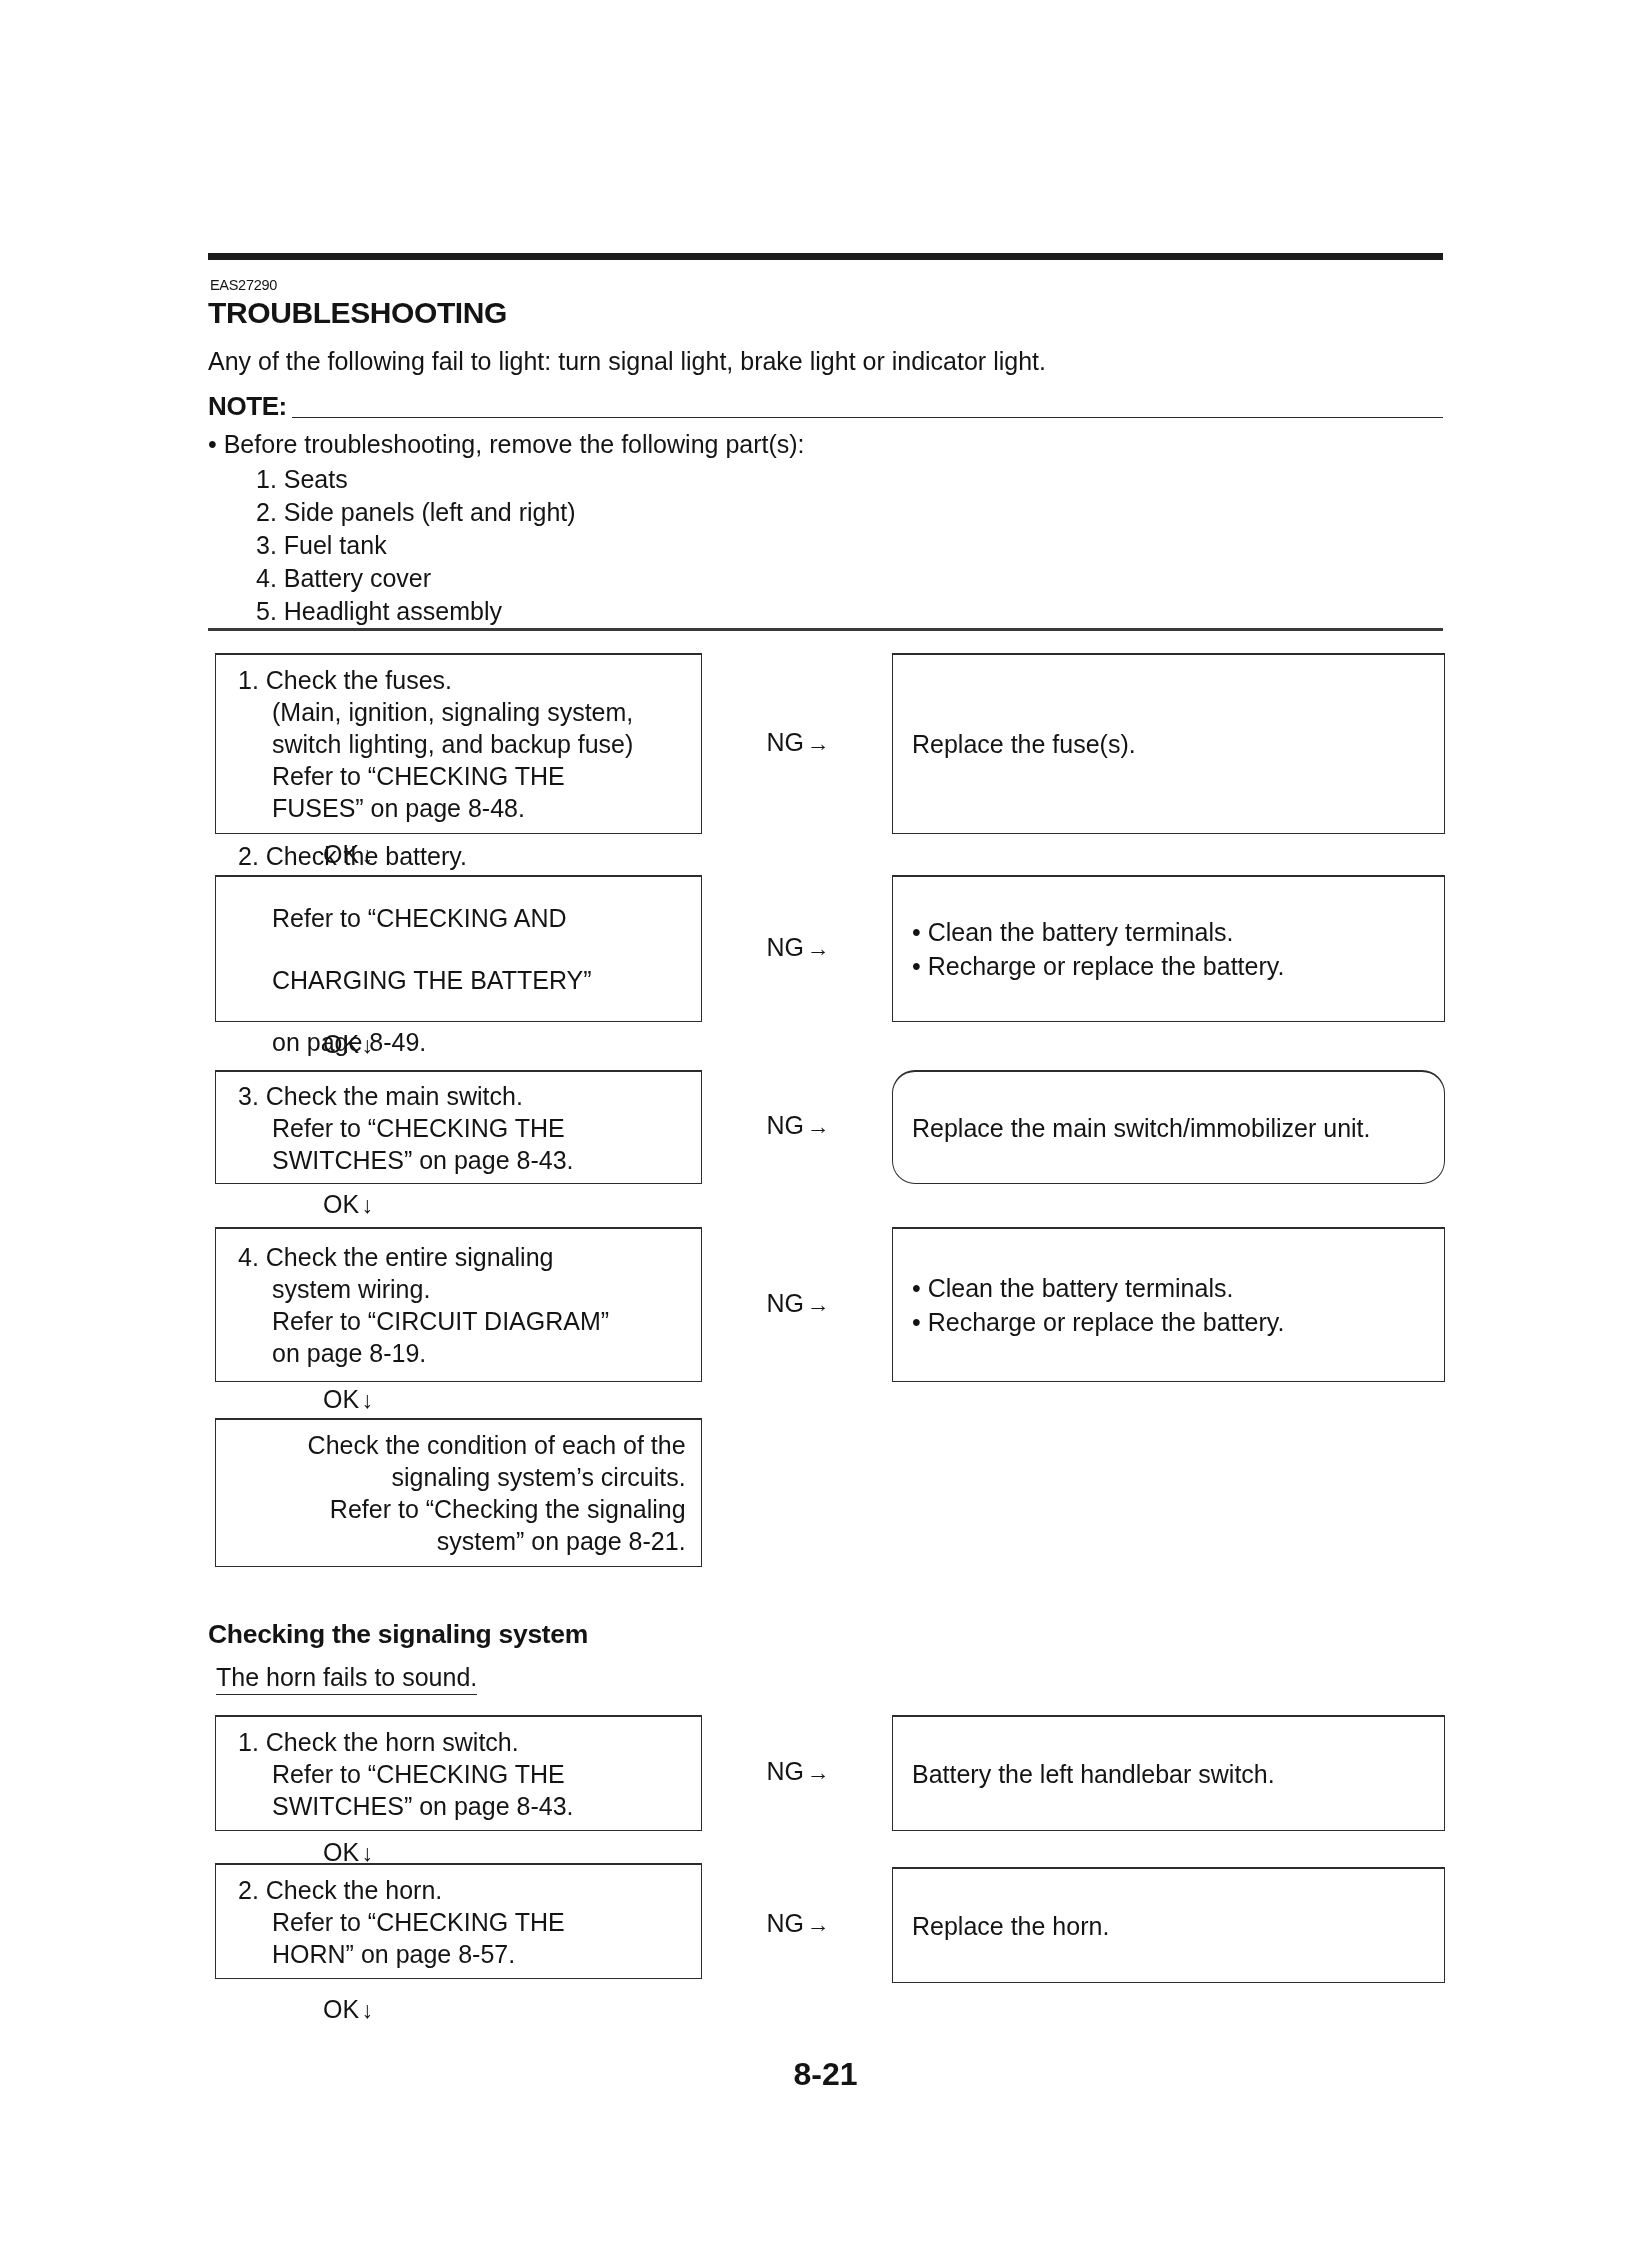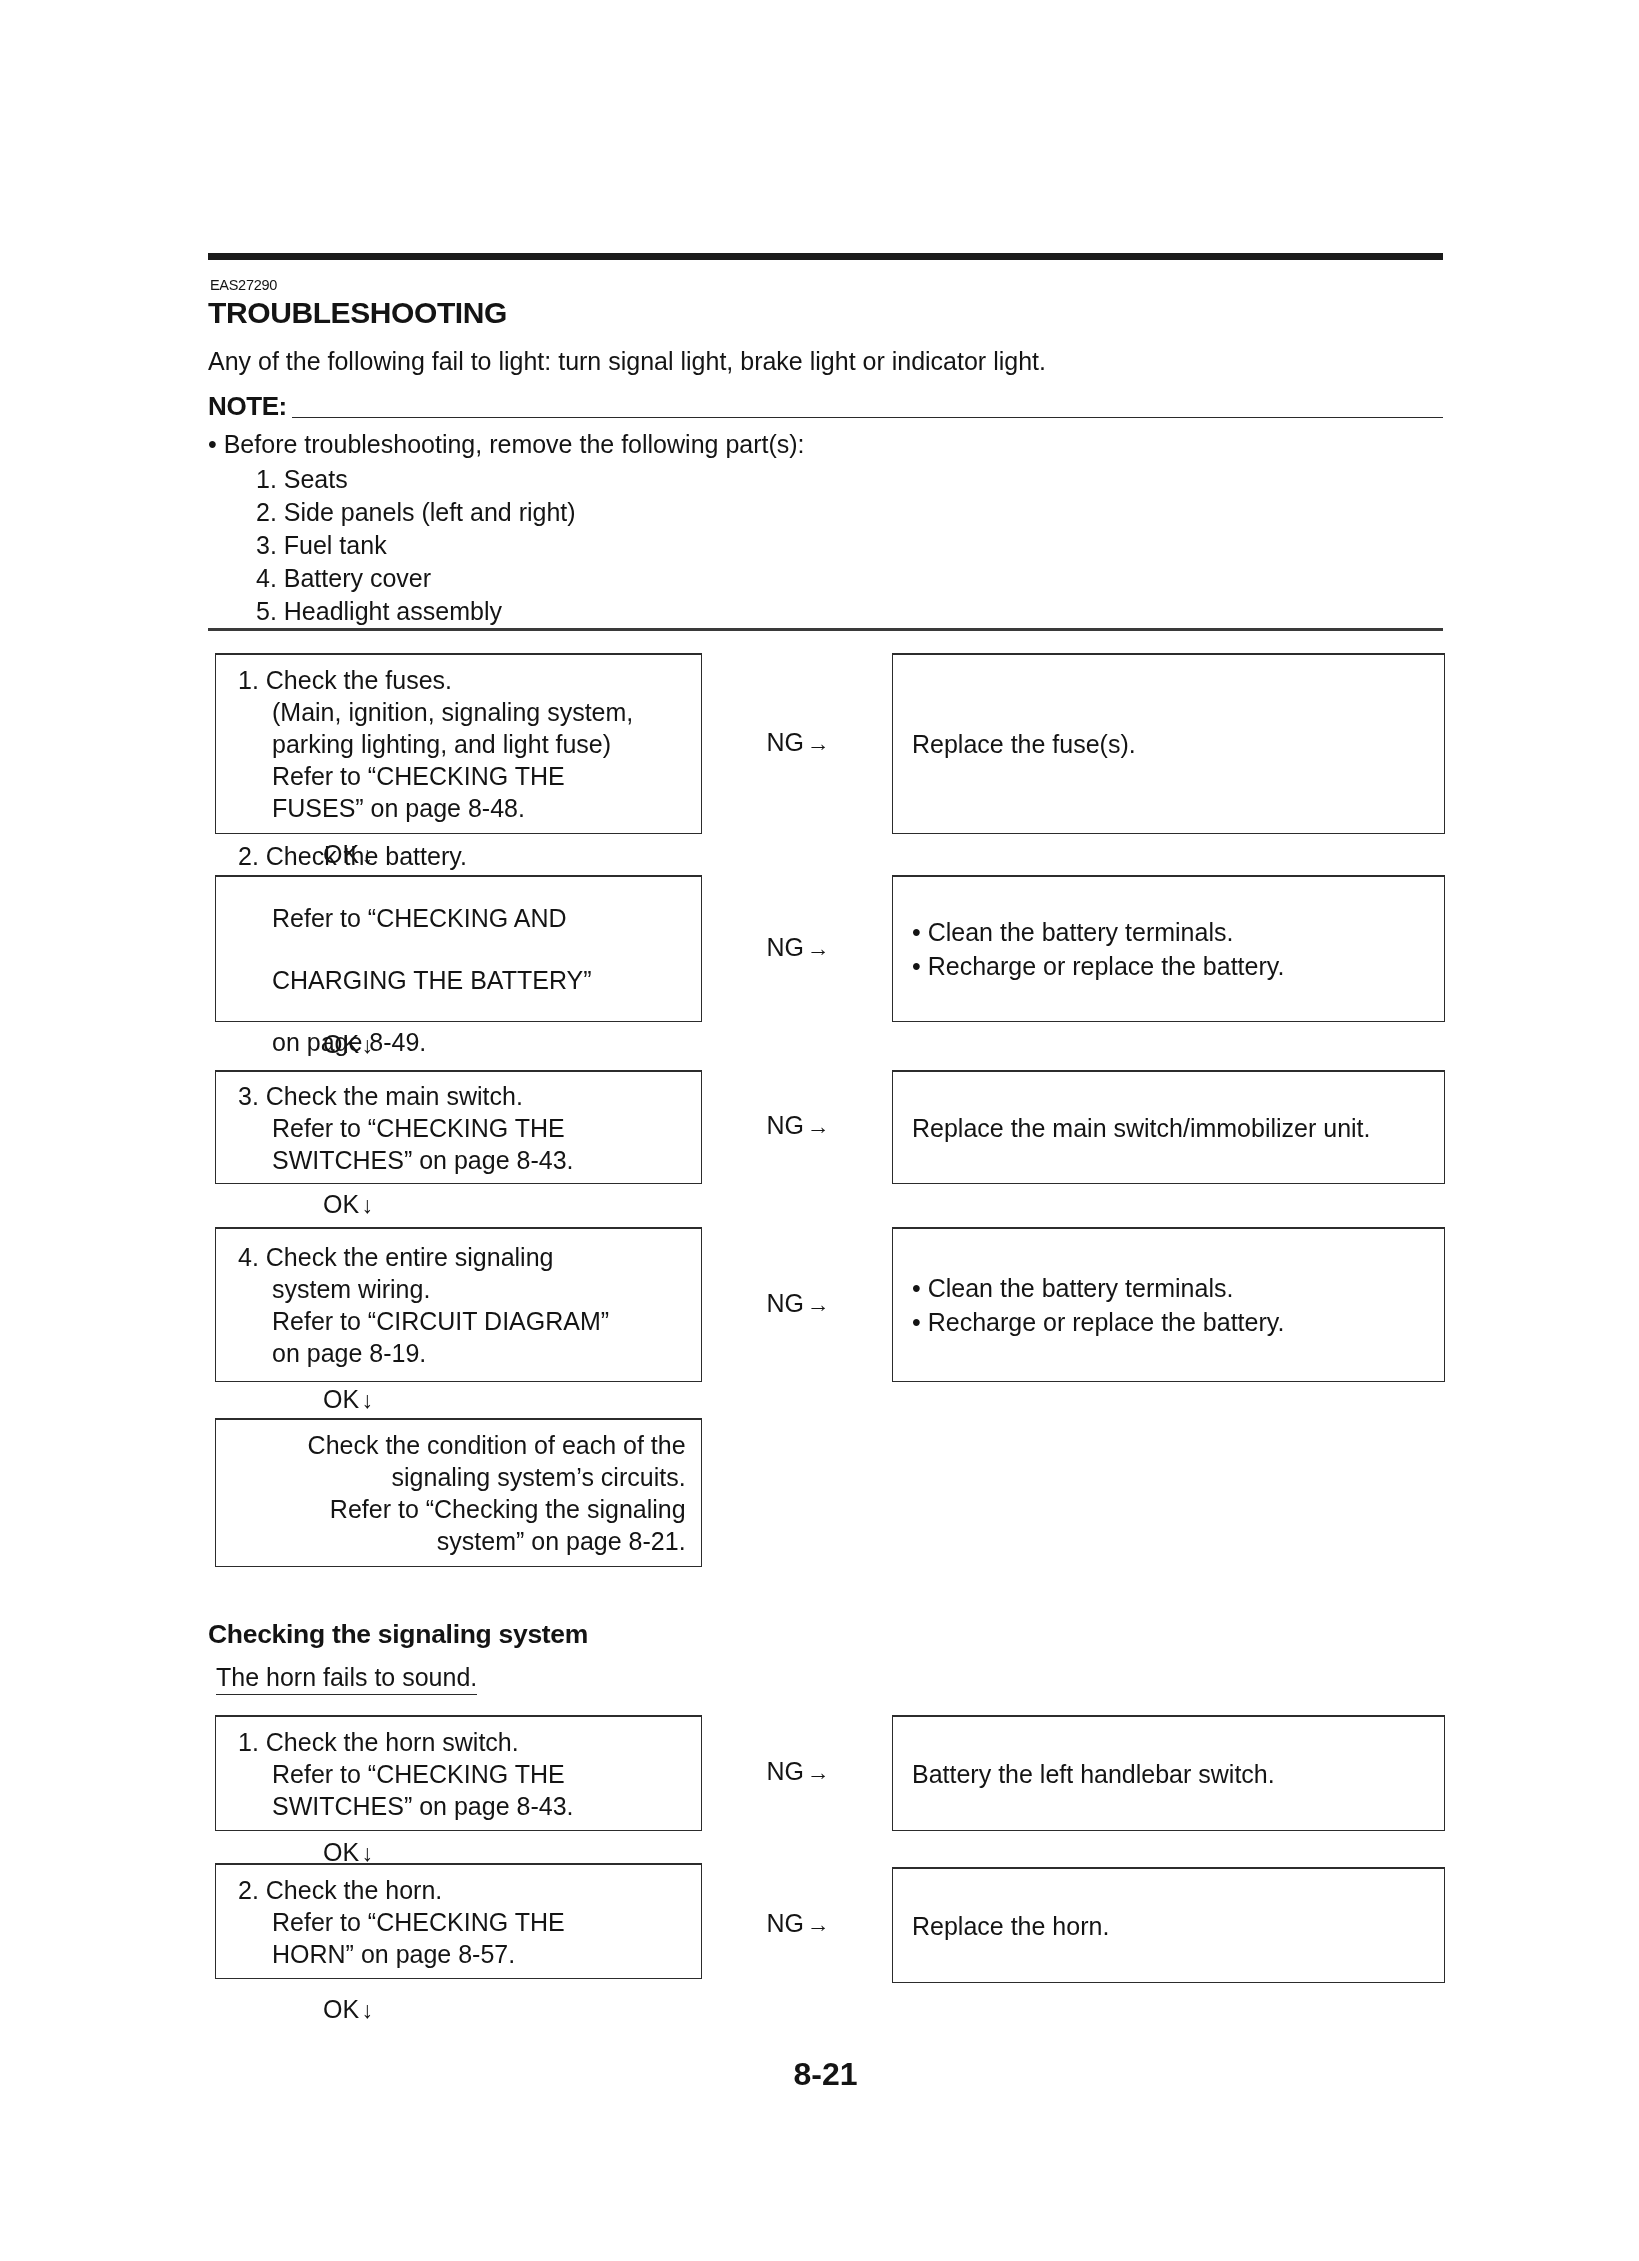--- a/index.html
+++ b/index.html
@@ -156,21 +156,21 @@
       <div class="line">3. Fuel tank</div>
       <div class="line">4. Battery cover</div>
       <div class="line">5. Headlight assembly</div>
     </div>
 
   <div class="rule-thin" style="top:628px;"></div>
 
   <div class="flow-box" style="top:653px; height:181px;">
       <div class="line">1. Check the fuses.</div>
       <div class="line indent">(Main, ignition, signaling system,</div>
-      <div class="line indent">parking lighting, and light fuse)</div>
+      <div class="line indent">switch lighting, and backup fuse)</div>
       <div class="line indent">Refer to “CHECKING THE</div>
       <div class="line indent">FUSES” on page 8-48.</div>
     </div>
   <div class="ng-connector" style="top:728px;"><span>NG</span><span class="arrow-glyph">→</span></div>
   <div class="result-box" style="top:653px; height:181px;">
       <div class="line">Replace the fuse(s).</div>
     </div>
   <div class="ok-connector" style="top:840px;"><span>OK</span><span class="arrow-glyph">↓</span></div>
 
   <div class="flow-box" style="top:875px; height:147px;gap:30px;">
@@ -185,21 +185,21 @@
       <div class="line">• Recharge or replace the battery.</div>
     </div>
   <div class="ok-connector" style="top:1030px;"><span>OK</span><span class="arrow-glyph">↓</span></div>
 
   <div class="flow-box" style="top:1070px; height:114px;">
       <div class="line">3. Check the main switch.</div>
       <div class="line indent">Refer to “CHECKING THE</div>
       <div class="line indent">SWITCHES” on page 8-43.</div>
     </div>
   <div class="ng-connector" style="top:1111px;"><span>NG</span><span class="arrow-glyph">→</span></div>
-  <div class="result-box" style="top:1070px; height:114px;">
+  <div class="result-box" style="top:1070px; height:114px;border-radius:23px;">
       <div class="line">Replace the main switch/immobilizer unit.</div>
     </div>
   <div class="ok-connector" style="top:1190px;"><span>OK</span><span class="arrow-glyph">↓</span></div>
 
   <div class="flow-box" style="top:1227px; height:155px;">
       <div class="line">4. Check the entire signaling</div>
       <div class="line indent">system wiring.</div>
       <div class="line indent">Refer to “CIRCUIT DIAGRAM”</div>
       <div class="line indent">on page 8-19.</div>
     </div>

